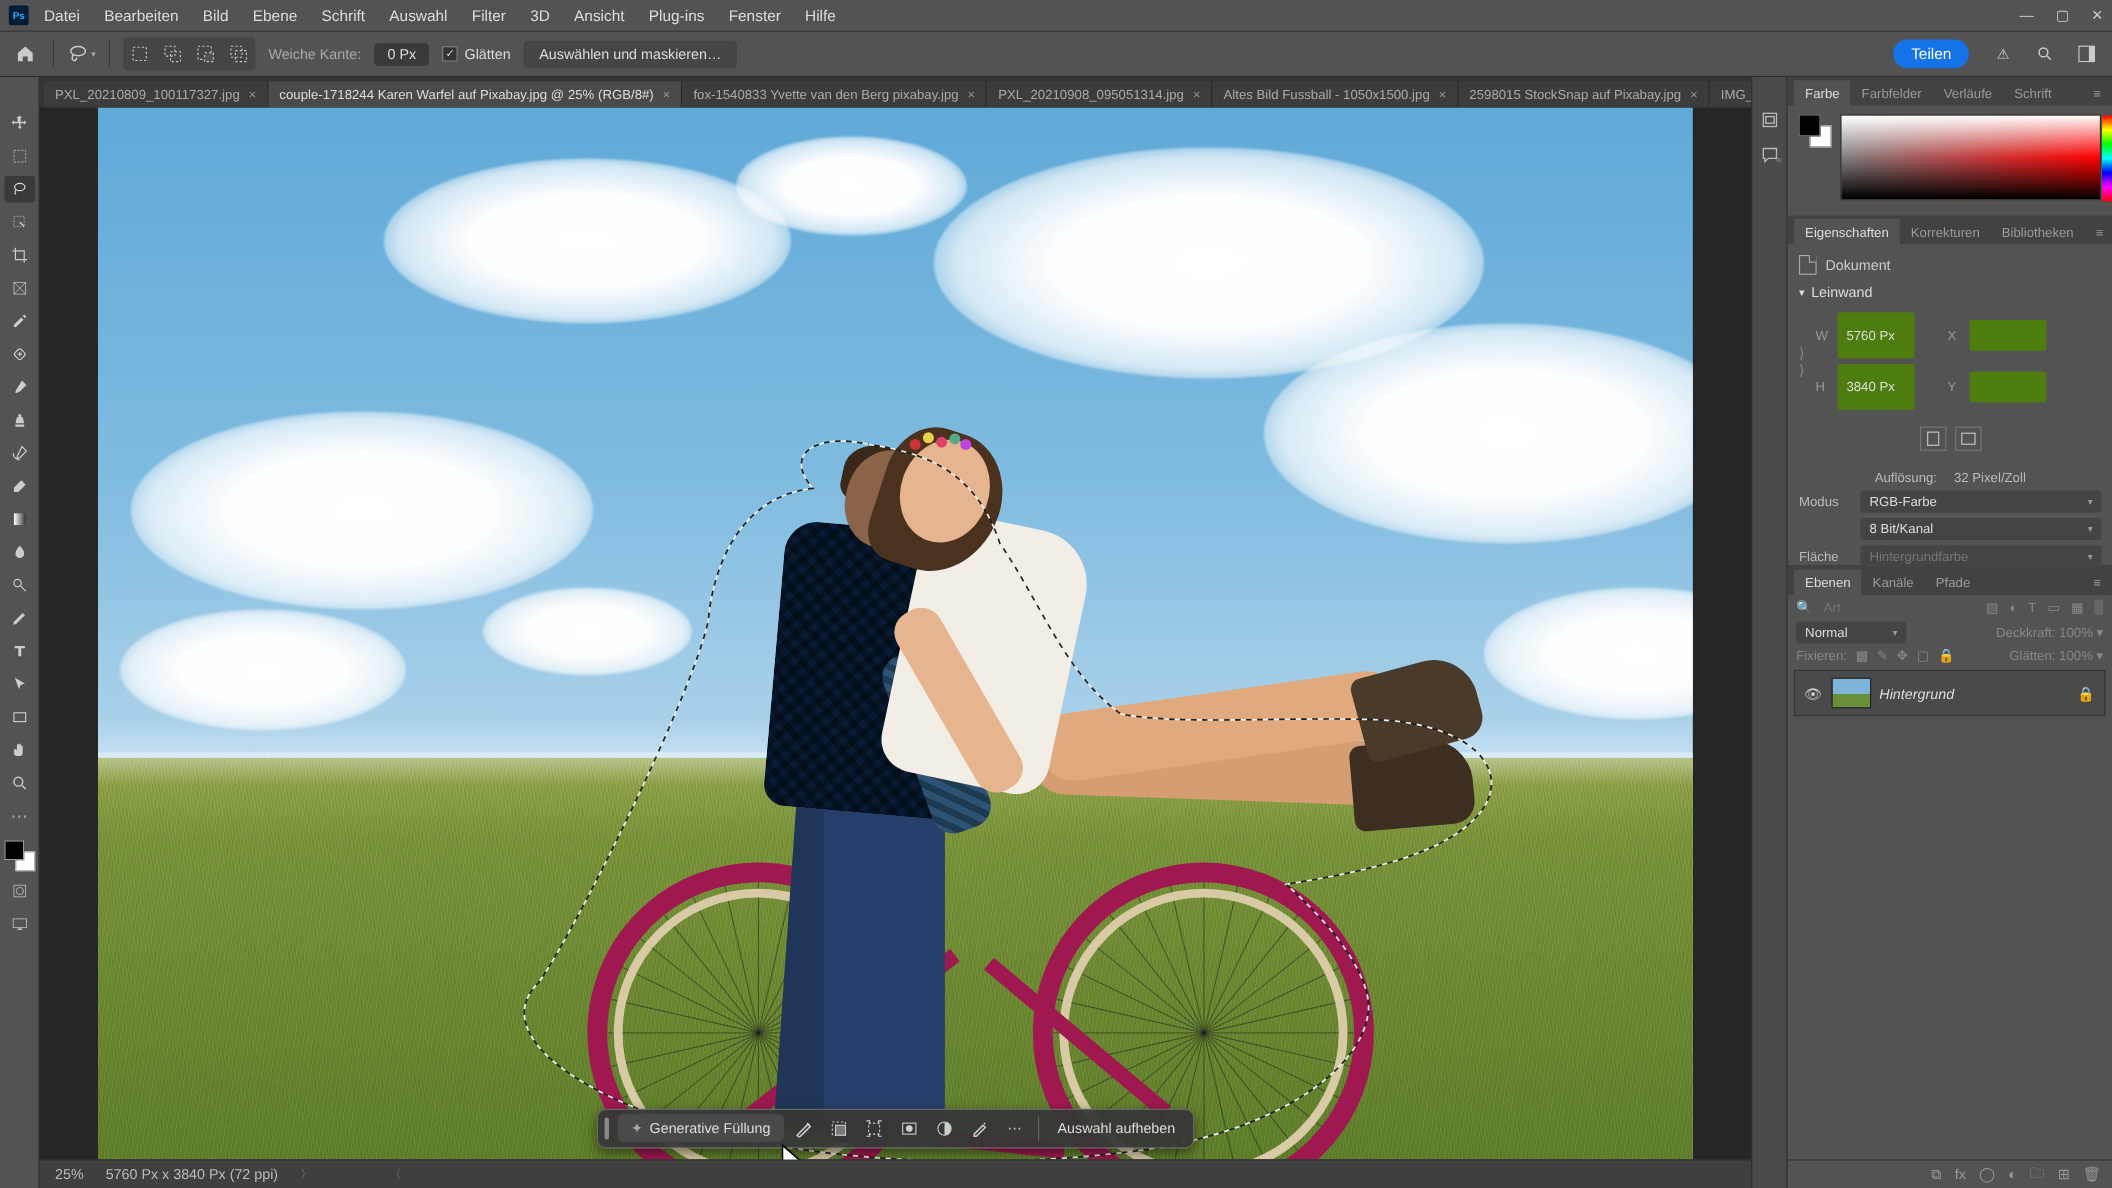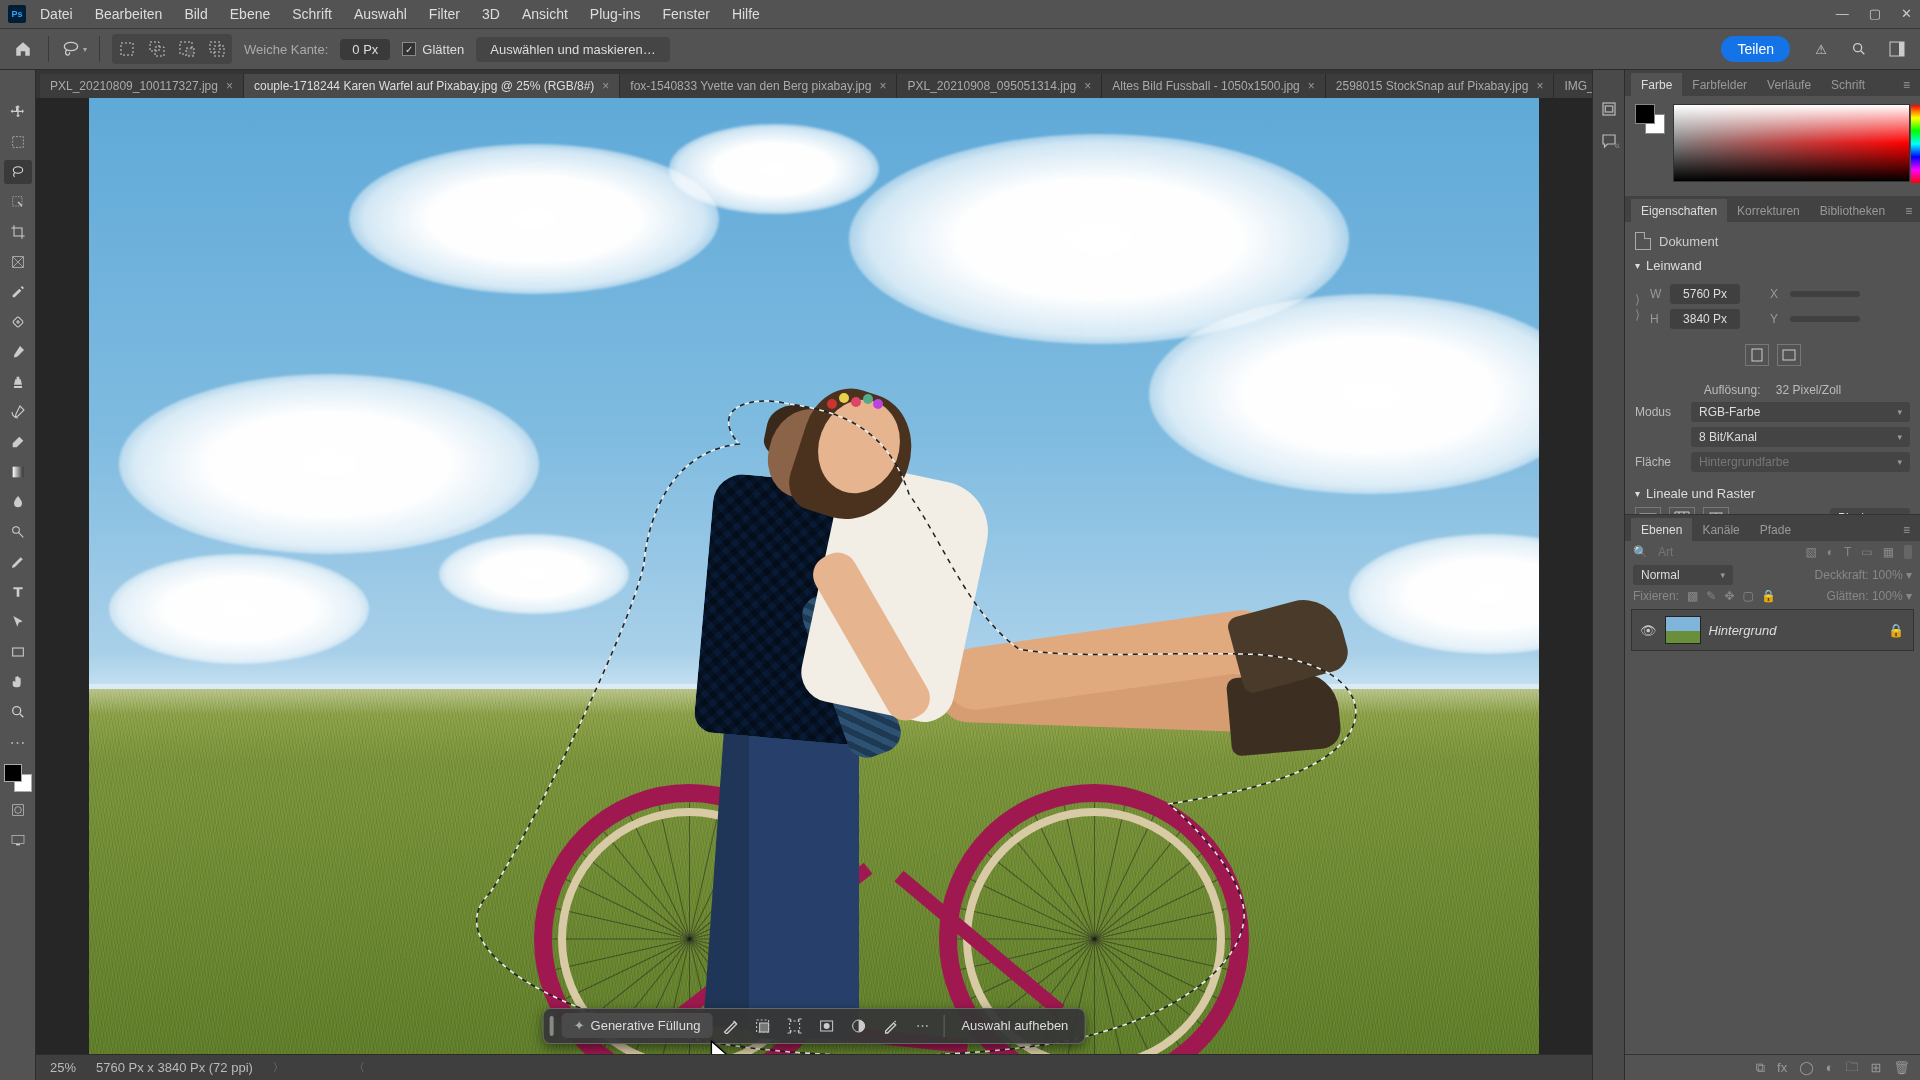--- a/index.html
+++ b/index.html
@@ -105,21 +105,21 @@
 .color-panel .gradient-box { margin-left:38px; height:78px; position:relative; border:1px solid #333; background:
   linear-gradient(to bottom, rgba(255,255,255,1) 0%, rgba(255,255,255,0) 50%, rgba(0,0,0,0) 50%, rgba(0,0,0,1) 100%),
   linear-gradient(to right, #808080 0%, #ff0000 100%);}
 .hue-strip { position:absolute; right:-14px; top:0; width:12px; height:78px; background:linear-gradient(to bottom, #f00,#ff0,#0f0,#0ff,#00f,#f0f,#f00);}
 .color-panel::after { content:""; display:block; clear:both;}
 
 
 .props-panel { flex:1; overflow:auto;}
 .prop-row { display:flex; align-items:center; gap:6px; margin:5px 0; font-size:12px; color:#bbb;}
 .prop-row .lbl { width:14px; color:#999;}
-.prop-row .val { background:#404040; padding:3px 8px; border-radius:3px; color:#ddd; min-width:70px;text-align:center;}
+.prop-row .val { background:#4d7c0f; padding:14px 8px; border-radius:3px; color:#ddd; min-width:70px;}
 .prop-row .dim { color:#777;}
 .section-hdr { display:flex; align-items:center; gap:6px; color:#ddd; font-size:13px; margin:4px 0 6px; }
 .section-hdr .chev { font-size:10px;}
 .doc-title { display:flex; align-items:center; gap:8px; color:#ccc; font-size:13px; margin:2px 0 8px;}
 .doc-title .page-icon { width:16px; height:18px; border:1px solid #aaa; position:relative;}
 .doc-title .page-icon::after { content:""; position:absolute; right:-1px; top:-1px; width:6px; height:6px; background:#535353; border-left:1px solid #aaa; border-bottom:1px solid #aaa;}
 .btn-row { display:flex; gap:8px; margin:6px 0;}
 .mini-icon { width:24px; height:22px; border:1px solid #777; display:flex; align-items:center; justify-content:center; color:#ccc; font-size:12px;}
 .select { background:#444; color:#ddd; padding:3px 8px; border-radius:3px; font-size:12px; display:flex; align-items:center; justify-content:space-between; min-width:120px;}
 .select .car { font-size:9px; color:#999;}

